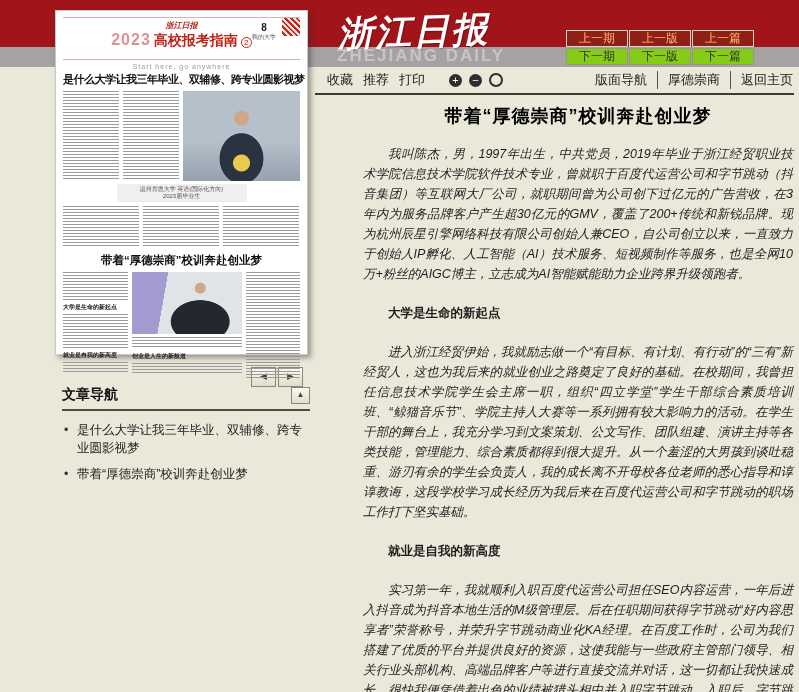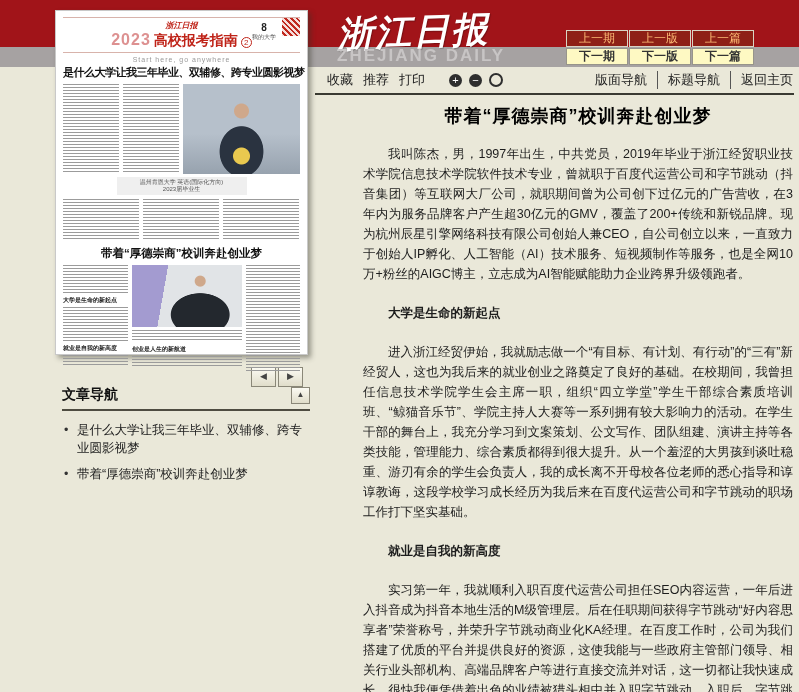--- a/index.html
+++ b/index.html
@@ -12,21 +12,21 @@
   .hdr-gray{position:absolute;top:47px;left:0;right:0;height:20px;background:#a6a2a2;}
   .logo-cn{position:absolute;left:337px;top:8px;font-family:"DejaVu Serif",serif;
     font-style:italic;font-weight:bold;font-size:36px;color:#ffffff;letter-spacing:2px;
     transform:rotate(-2deg);z-index:2;text-shadow:1px 1px 1px rgba(0,0,0,.25);}
   .logo-en{position:absolute;left:337px;top:46px;font-size:17px;font-weight:bold;
     color:#c8c5c5;letter-spacing:2px;z-index:2;}
   .navbtns{position:absolute;left:566px;top:30px;display:grid;
     grid-template-columns:repeat(3,62px);grid-auto-rows:17px;gap:1px;z-index:3;}
   .navbtn{font-size:12px;line-height:15px;text-align:center;cursor:pointer;box-sizing:border-box;}
   .navbtn.prev{background:#8e2016;color:#fdba74;border:1px solid #d9d4c4;}
-  .navbtn.next{background:#fef9c3;color:#333;border:1px solid #97948a;font-weight:bold;}
+  .navbtn.next{background:#84cc16;color:#333;border:1px solid #97948a;}
 
   
   .toolbar{position:absolute;top:67px;left:12px;width:799px;height:26px;display:flex;
     align-items:center;box-sizing:border-box;padding:0 8px 0 315px;font-size:13px;color:#222;}
   .tool-link{margin-right:10px;cursor:pointer;}
   .zicons{display:flex;align-items:center;gap:7px;margin-left:14px;}
   .zi{width:13px;height:13px;border-radius:50%;background:#2e2e2e;color:#fff;font-size:11px;
     line-height:13px;text-align:center;cursor:pointer;}
   .zi.outline{background:transparent;border:2px solid #2e2e2e;box-sizing:border-box;width:14px;height:14px;}
   .tool-right{margin-left:auto;display:flex;}
@@ -34,21 +34,21 @@
   .tool-right span:first-child{border-left:none;}
   .toolbar-rule{position:absolute;top:93px;left:315px;right:5px;border-top:2px solid #3a3a32;}
 
   
   .thumb{position:absolute;left:55px;top:10px;width:253px;height:345px;background:#fff;
     border:1px solid #c9c9c9;box-shadow:3px 3px 5px rgba(50,50,40,.45);z-index:4;
     box-sizing:border-box;padding:6px 7px;cursor:pointer;}
   .masthead{position:relative;border-top:1px solid #d8b3ab;padding-top:2px;text-align:center;}
   .mast-logo{font-size:8px;font-weight:bold;color:#bf2318;font-style:italic;}
   .mast-row{display:flex;align-items:baseline;justify-content:center;gap:3px;
-    border-bottom:1px solid #d8b3ab;padding-bottom:2px;}
+    border-bottom:1px solid #d8b3ab;padding-bottom:9px;}
   .mast-year{font-size:16px;font-weight:bold;color:#dd9191;letter-spacing:1px;}
   .mast-title{font-size:14px;font-weight:bold;color:#bf2318;}
   .mast-no{font-size:8px;color:#bf2318;border:1px solid #bf2318;border-radius:50%;
     width:9px;height:9px;line-height:9px;display:inline-block;}
   .mast-page{position:absolute;right:24px;top:4px;text-align:center;}
   .mast-page-no{font-size:10px;font-weight:bold;color:#222;}
   .mast-page-name{font-size:6px;color:#555;}
   .mast-qr{position:absolute;right:0;top:0;width:18px;height:18px;background:#c0281e;
     background-image:repeating-linear-gradient(45deg,rgba(255,255,255,.85) 0 2px,transparent 2px 4px);}
   .slogan{text-align:center;font-size:7px;color:#999;letter-spacing:1px;margin-top:3px;}
@@ -86,21 +86,21 @@
   .artnav-rule{border-top:2px solid #4e4c41;margin-top:5px;}
   .artnav ul{list-style:none;margin:10px 0 0;padding:0;}
   .artnav li{position:relative;padding-left:15px;font-size:12.5px;line-height:18px;
     color:#222;margin-bottom:8px;cursor:pointer;}
   .artnav li::before{content:"•";position:absolute;left:2px;top:0;color:#333;}
 
   
   .article{position:absolute;left:363px;top:100px;width:430px;color:#1d1d1d;}
   .art-title{text-align:center;font-size:18px;font-weight:bold;color:#000;
     margin:4px 0 16px;letter-spacing:1px;}
-  .article p{font-size:12.5px;line-height:20px;text-align:justify;text-indent:2em;margin:0 0 19px;}
+  .article p{font-size:12.5px;line-height:20px;text-align:justify;text-indent:2em;margin:0 0 19px;font-style:italic;}
   .article h3{font-size:12.5px;line-height:20px;font-weight:bold;color:#1d1d1d;
     text-indent:2em;margin:0 0 19px;}
 </style>
 </head>
 <body>
 
 <div class="page">
 
   <div class="hdr">
     <div class="hdr-red"></div>
@@ -121,21 +121,21 @@
     <span class="tool-link">收藏</span>
     <span class="tool-link">推荐</span>
     <span class="tool-link">打印</span>
     <span class="zicons">
       <span class="zi">+</span>
       <span class="zi">−</span>
       <span class="zi outline"></span>
     </span>
     <span class="tool-right">
       <span>版面导航</span>
-      <span>标题导航</span>
+      <span>厚德崇商</span>
       <span>返回主页</span>
     </span>
   </div>
   <div class="toolbar-rule"></div>
 
   <div class="thumb">
     <div class="masthead">
       <div class="mast-logo">浙江日报</div>
       <div class="mast-row">
         <span class="mast-year">2023</span>

